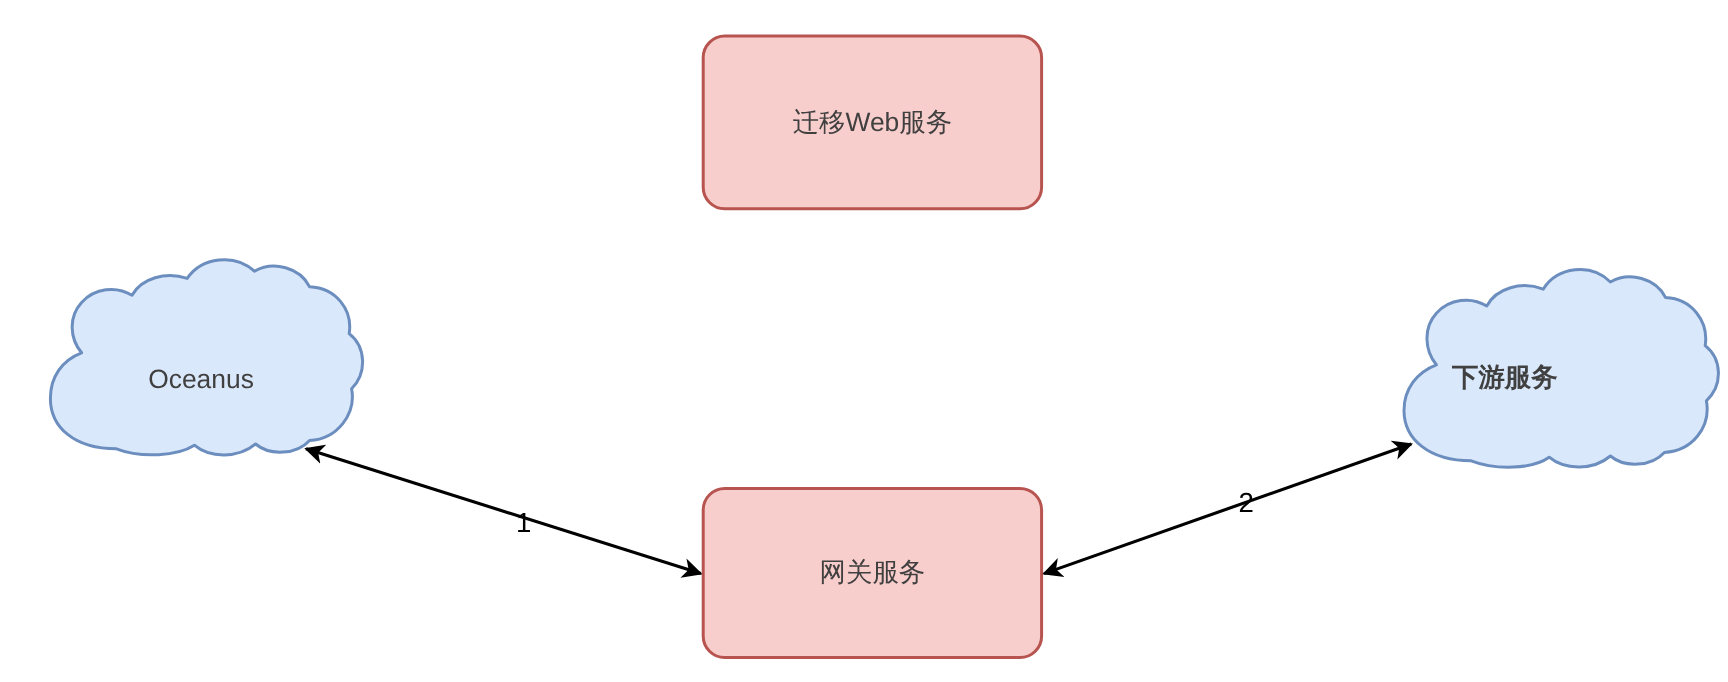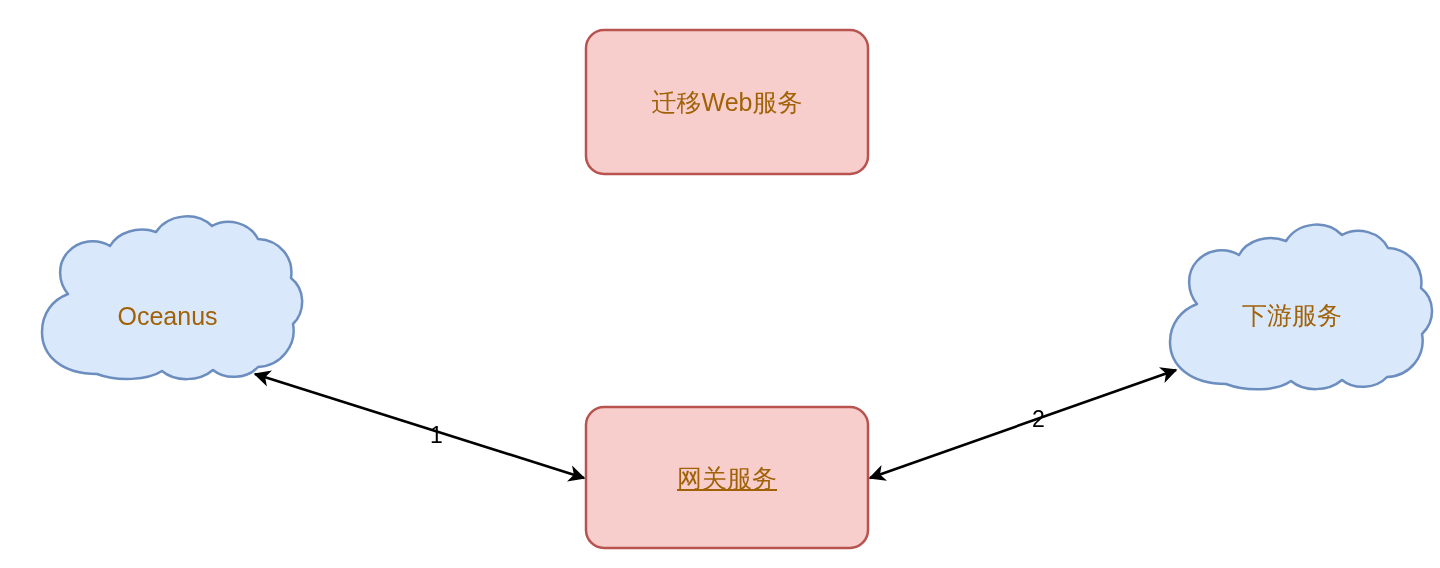--- a/index.html
+++ b/index.html
@@ -23,22 +23,22 @@
     top: 0;
     width: 1440px;
     height: 568px;
   }
   .node-label {
     position: absolute;
     display: flex;
     align-items: center;
     justify-content: center;
     text-align: left;
-    color: #a16207;
-    font-size: 25px;
+    color: #404040;
+    font-size: 22px;
     line-height: 1.2;
     white-space: nowrap;
     pointer-events: none;
   }
   .edge-label {
     position: absolute;
     color: #000000;
     font-size: 23px;
     line-height: 1;
     white-space: nowrap;
@@ -93,21 +93,21 @@
 
     <line x1="584" y1="478" x2="255" y2="374" stroke="#000000" stroke-width="2.6" marker-start="url(#arrowEnd)" marker-end="url(#arrowEnd)"></line>
 
     <line x1="870" y1="478" x2="1176" y2="370" stroke="#000000" stroke-width="2.6" marker-start="url(#arrowEnd)" marker-end="url(#arrowEnd)"></line>
   </svg>
 
   <div class="node-label" style="left:586px; top:30px; width:282px; height:144px;">迁移Web服务</div>
 
   <div class="node-label" style="left:42px; top:247px; width:251px; height:138px;">Oceanus</div>
 
-  <div class="node-label" style="left:1166px; top:245px; width:252px; height:140px;">下游服务</div>
+  <div class="node-label" style="left:1128px; top:245px; width:252px; height:140px;font-weight:bold;">下游服务</div>
 
-  <div class="node-label" style="left:586px; top:407px; width:282px; height:141px;text-decoration:underline;">网关服务</div>
+  <div class="node-label" style="left:586px; top:407px; width:282px; height:141px;">网关服务</div>
 
   <div class="edge-label" style="left:430px; top:424px;">1</div>
 
   <div class="edge-label" style="left:1032px; top:408px;">2</div>
 
 </div>
 
 </body></html>

